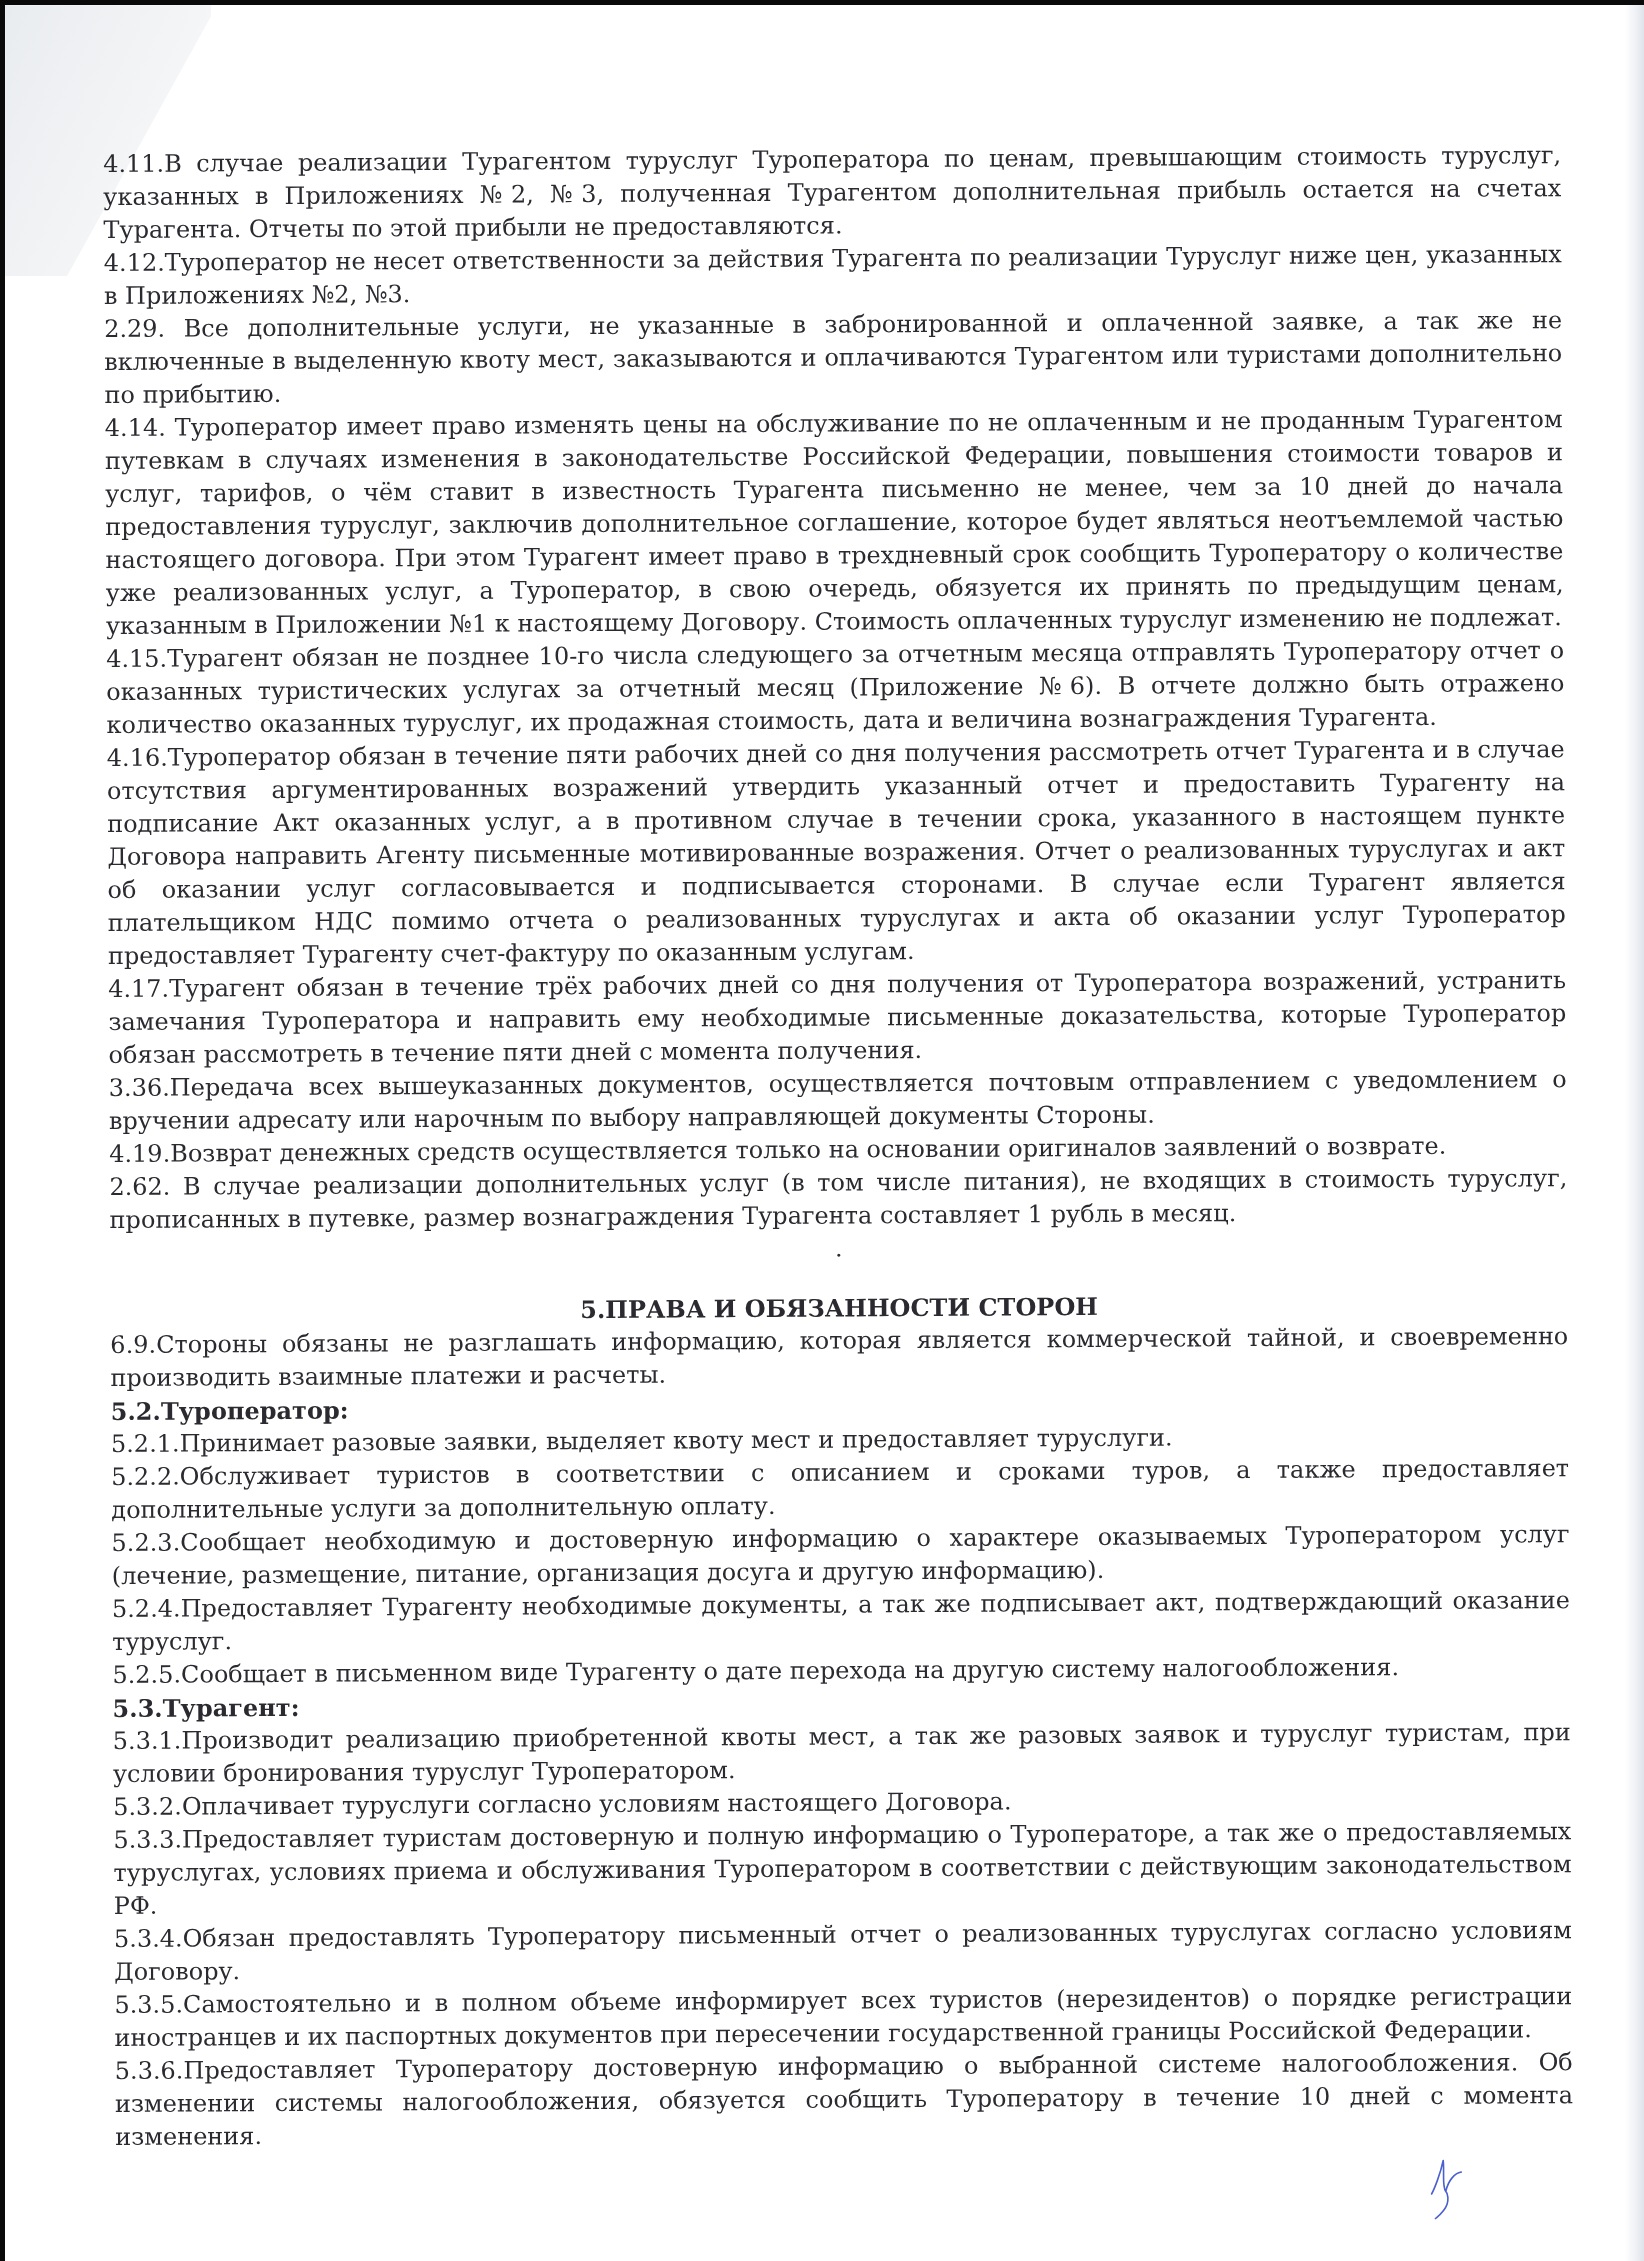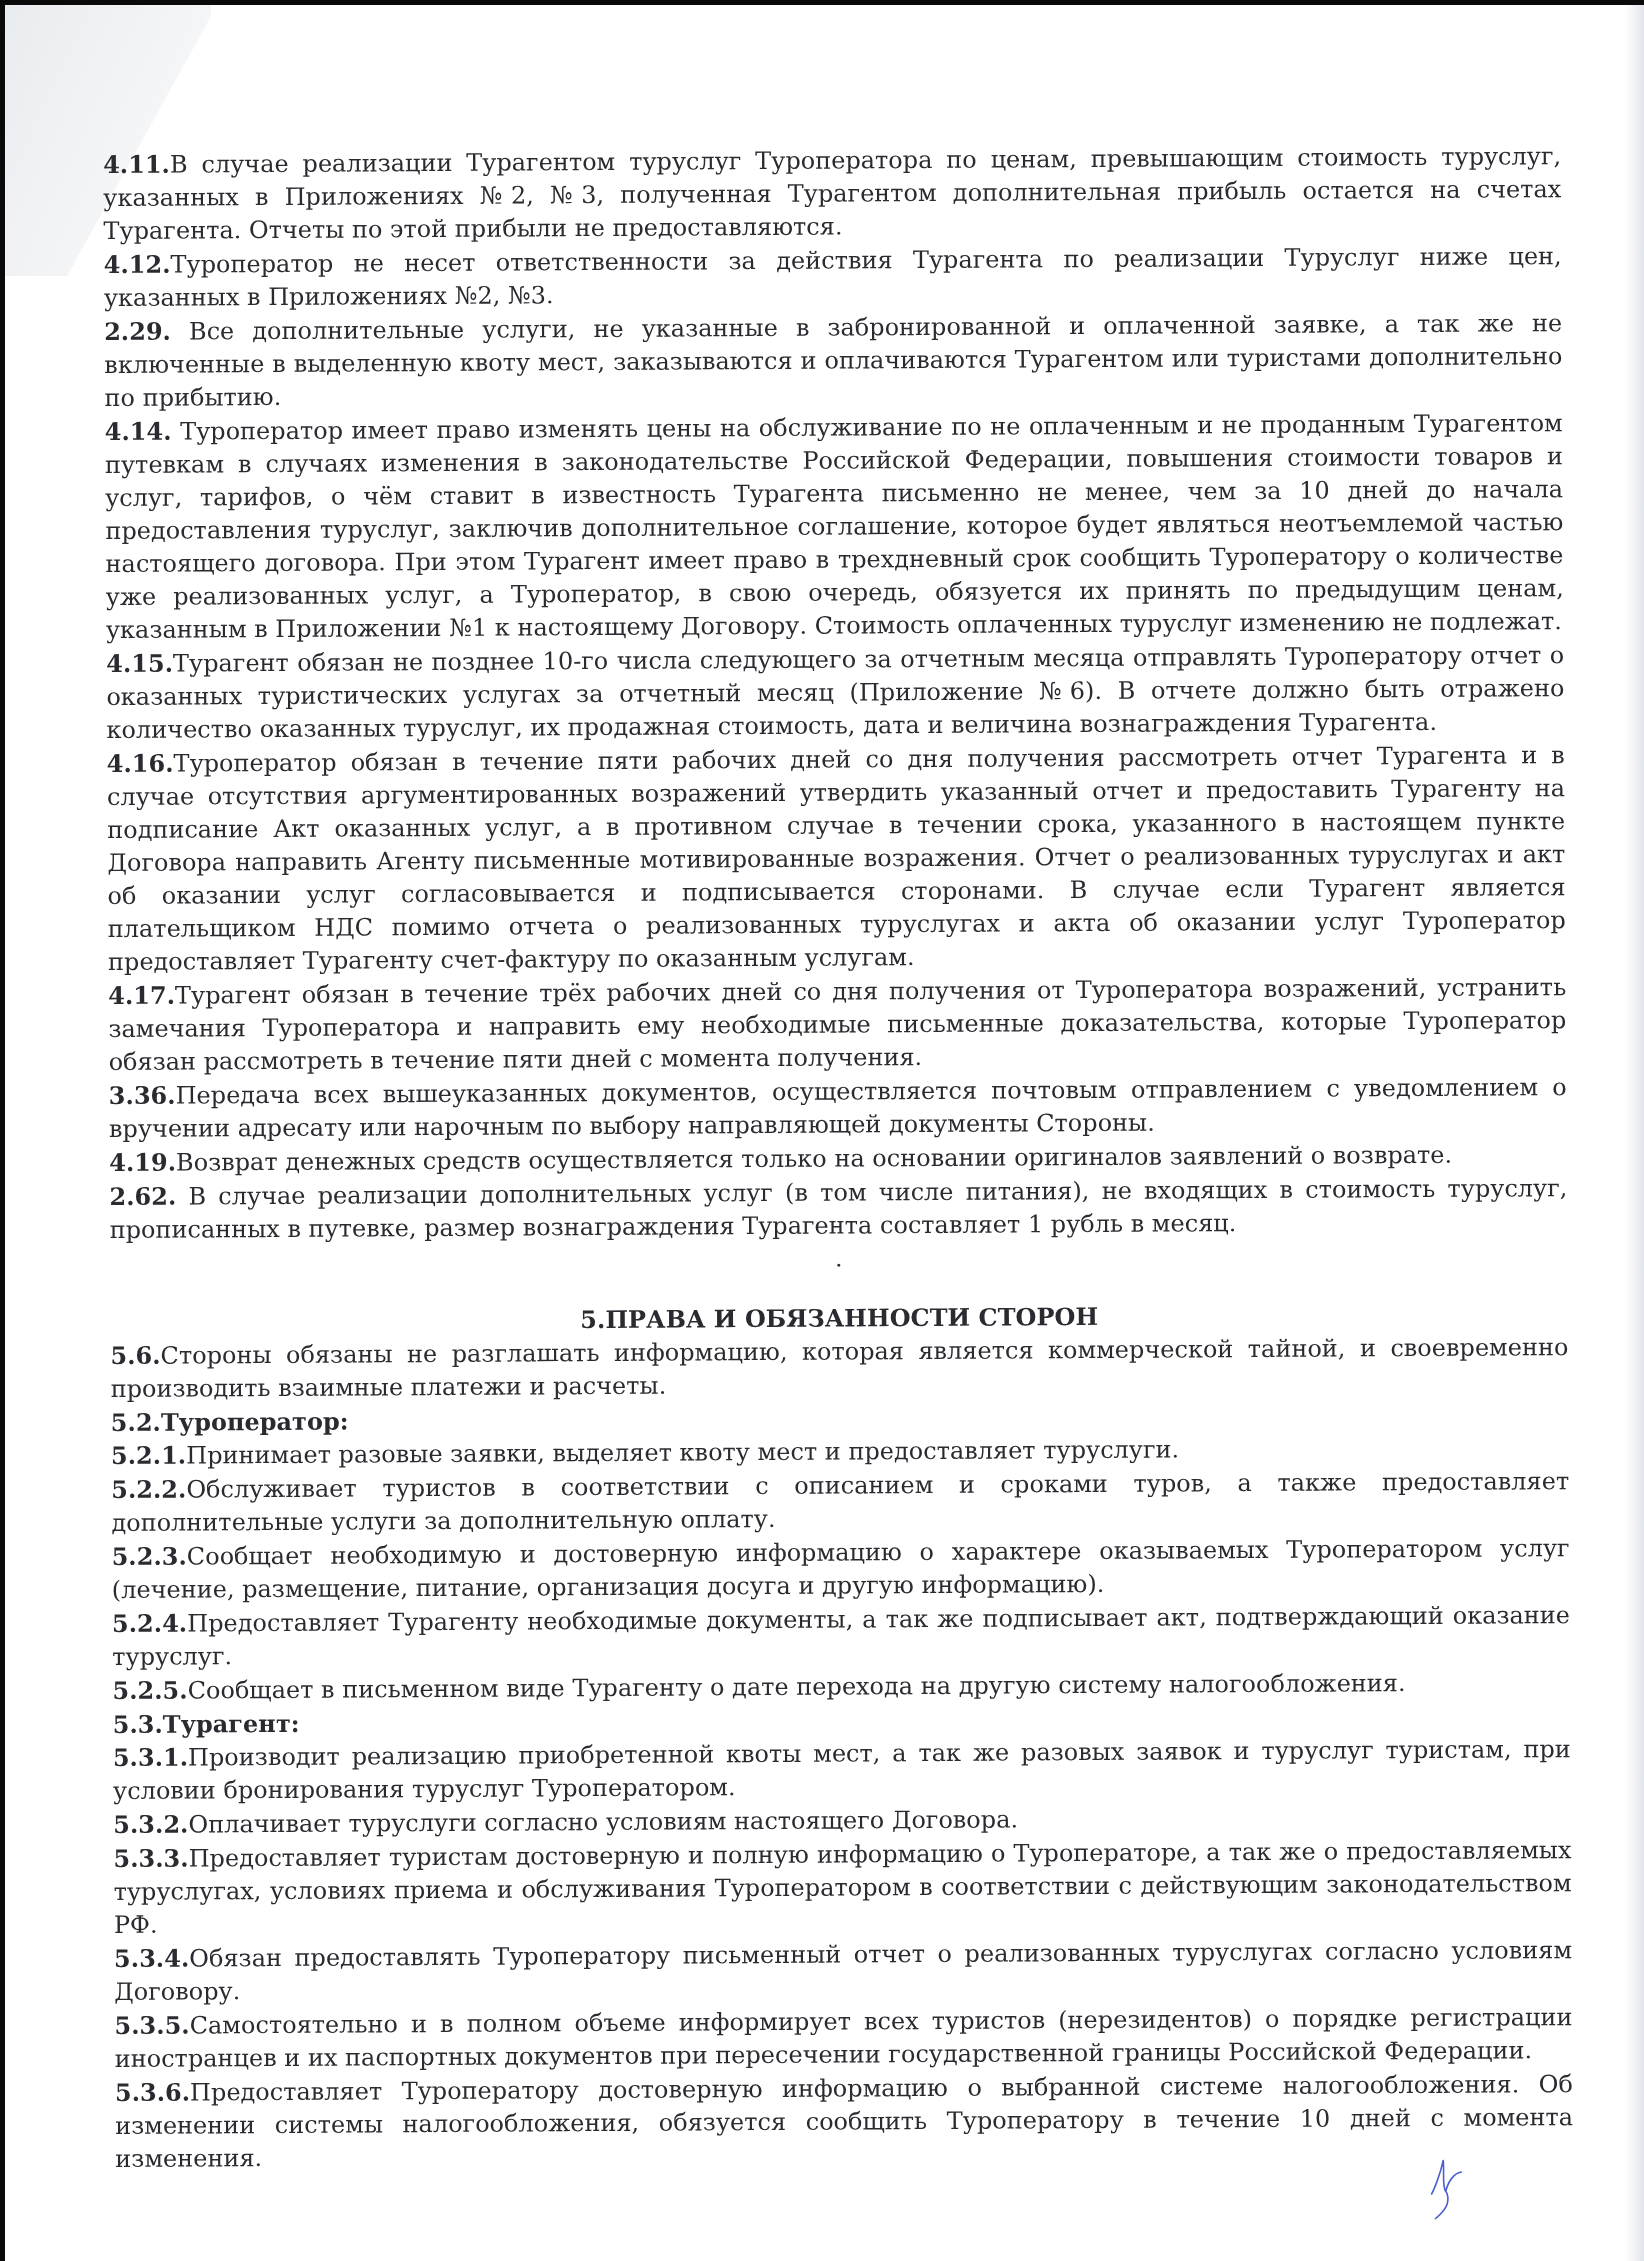--- a/index.html
+++ b/index.html
@@ -22,21 +22,21 @@
     background:linear-gradient(90deg,#ffffff,#eef0f4 60%,#dfe3ea);
   }
   .content {
     position:absolute; left:103px; top:148px; width:1458px;
     color:#2a2a30;
     font-size:24px; line-height:33px;
     text-align:justify;
     transform:rotate(-0.35deg); transform-origin:0 0;
   }
   .para { margin:0; }
-  .num { font-weight:bold; }
+  .num { font-weight:normal; }
   .sub-head { margin:0; font-weight:bold; }
   .section-title {
     text-align:center; font-weight:bold; margin:59px 0 0 0;
   }
   .dot { text-align:center; margin:0; height:32px; line-height:32px; }
   .signature {
     position:absolute; left:1429px; top:2154px; width:71px; height:71px;
   }
 </style>
 </head>
@@ -58,21 +58,21 @@
     <p class="para"><span class="num">4.17.</span><span>Турагент обязан в течение трёх рабочих дней со дня получения от Туроператора возражений, устранить замечания Туроператора и направить ему необходимые письменные доказательства, которые Туроператор обязан рассмотреть в течение пяти дней с момента получения.</span></p>
     <p class="para"><span class="num">3.36.</span><span>Передача всех вышеуказанных документов, осуществляется почтовым отправлением с уведомлением о вручении адресату или нарочным по выбору направляющей документы Стороны.</span></p>
     <p class="para"><span class="num">4.19.</span><span>Возврат денежных средств осуществляется только на основании оригиналов заявлений о возврате.</span></p>
     <p class="para"><span class="num">2.62.</span><span> В случае реализации дополнительных услуг (в том числе питания), не входящих в стоимость туруслуг, прописанных в путевке,  размер вознаграждения Турагента составляет 1 рубль в месяц.</span></p>
     <p class="dot">.</p>
   </div>
 
   <h2 class="para section-title" style="font-size:24px;line-height:33px;margin-top:27px;">5.ПРАВА И ОБЯЗАННОСТИ СТОРОН</h2>
 
   <div>
-    <p class="para"><span class="num">5.6.</span><span>Стороны обязаны не разглашать информацию, которая является коммерческой тайной, и своевременно производить взаимные платежи и расчеты.</span></p>
+    <p class="para"><span class="num">6.9.</span><span>Стороны обязаны не разглашать информацию, которая является коммерческой тайной, и своевременно производить взаимные платежи и расчеты.</span></p>
 
     <p class="sub-head">5.2.Туроператор:</p>
     <p class="para"><span class="num">5.2.1.</span><span>Принимает разовые заявки, выделяет квоту мест  и предоставляет туруслуги.</span></p>
     <p class="para"><span class="num">5.2.2.</span><span>Обслуживает туристов в соответствии с описанием и сроками туров, а также предоставляет дополнительные услуги за дополнительную оплату.</span></p>
     <p class="para"><span class="num">5.2.3.</span><span>Сообщает необходимую и достоверную информацию о характере оказываемых Туроператором услуг (лечение, размещение, питание, организация досуга и другую информацию).</span></p>
     <p class="para"><span class="num">5.2.4.</span><span>Предоставляет Турагенту  необходимые документы, а так же подписывает акт, подтверждающий оказание туруслуг.</span></p>
     <p class="para"><span class="num">5.2.5.</span><span>Сообщает в письменном виде Турагенту о дате перехода на другую систему налогообложения.</span></p>
 
     <p class="sub-head">5.3.Турагент:</p>
     <p class="para"><span class="num">5.3.1.</span><span>Производит реализацию приобретенной квоты мест, а так же разовых заявок и туруслуг туристам, при условии бронирования туруслуг Туроператором.</span></p>

